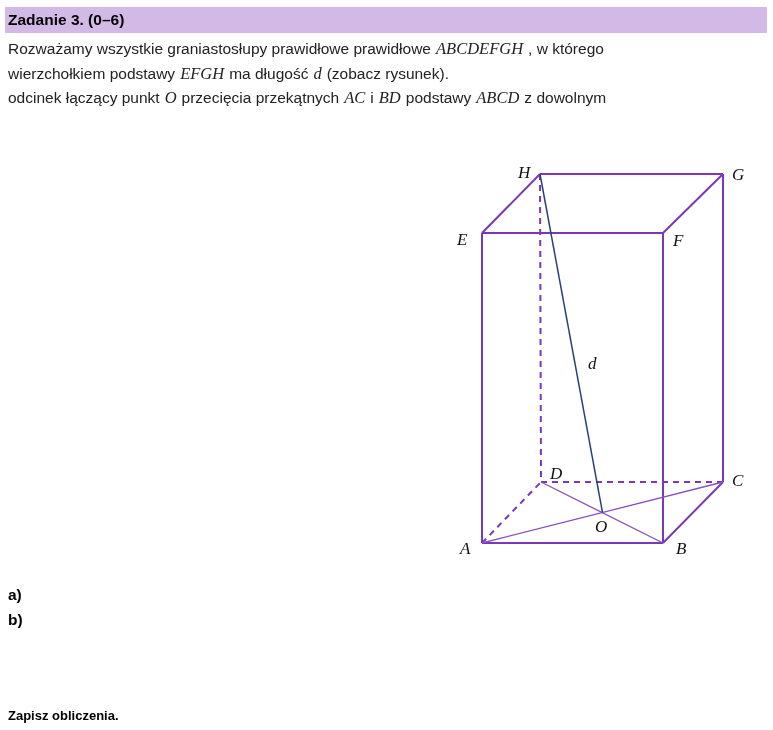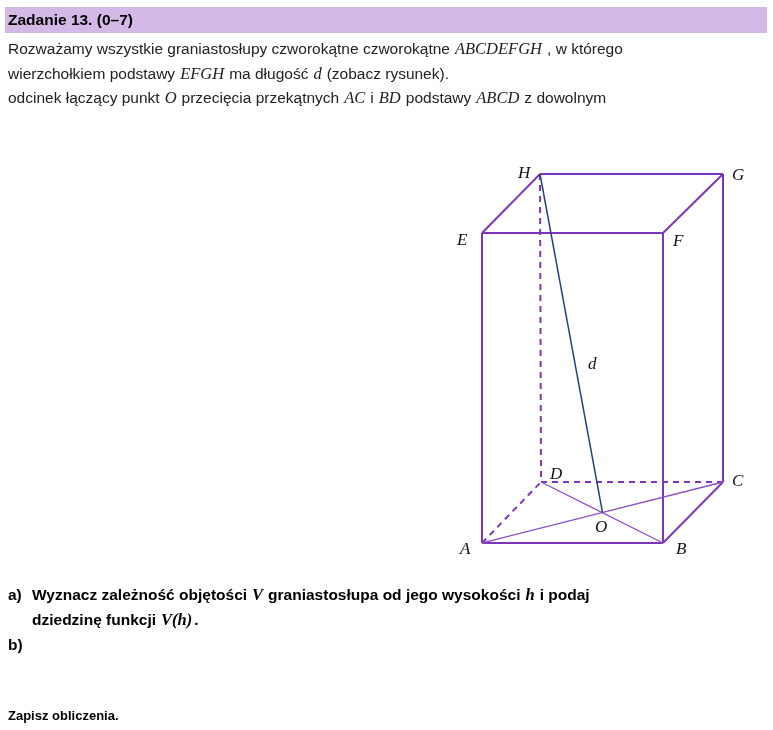--- a/index.html
+++ b/index.html
@@ -42,25 +42,25 @@
     position:absolute; left:8px; top:703px;
     font-weight:bold; font-size:13px; line-height:25px; color:#000;
   }
 </style>
 </head>
 <body>
 
 <div class="page">
 
   <div class="header-bar">
-    <span class="title">Zadanie 13. (0–7)</span>
+    <span class="title">Zadanie 3. (0–6)</span>
   </div>
 
   <div class="intro">
-    <div><span>Rozważamy wszystkie graniastosłupy czworokątne czworokątne</span><span class="math">ABCDEFGH</span><span>, w którego</span></div>
+    <div><span>Rozważamy wszystkie graniastosłupy prawidłowe prawidłowe</span><span class="math">ABCDEFGH</span><span>, w którego</span></div>
     <div><span>wierzchołkiem podstawy</span><span class="math">EFGH</span><span>ma długość</span><span class="math">d</span><span>(zobacz rysunek).</span></div>
     <div><span>odcinek łączący punkt</span><span class="math">O</span><span>przecięcia przekątnych</span><span class="math">AC</span><span>i</span><span class="math">BD</span><span>podstawy</span><span class="math">ABCD</span><span>z dowolnym</span></div>
   </div>
 
   <div class="figure">
     <svg width="333" height="435" viewBox="0 0 333 435">
 
       <g stroke="#7c36b9" stroke-width="2" fill="none">
         <line x1="42" y1="88" x2="223" y2="88"></line>
         <line x1="100" y1="29" x2="283" y2="29"></line>
@@ -95,24 +95,20 @@
       <text x="20" y="409">A</text>
       <text x="236" y="409">B</text>
       <text x="155" y="387">O</text>
       <text x="148" y="224">d</text>
     </svg>
   </div>
 
   <div class="questions">
     <div class="q-item">
       <span class="q-marker">a)</span>
-      <span class="q-body">
-        <span class="q-line"><span>Wyznacz zależność objętości</span><span class="math">V</span><span>graniastosłupa od jego wysokości</span><span class="math">h</span><span>i podaj</span></span><br>
-        <span class="q-line"><span>dziedzinę funkcji</span><span class="math fn">V(h)</span><span>.</span></span>
-      </span>
     </div>
     <div class="q-item">
       <span class="q-marker">b)</span>
     </div>
   </div>
 
   <div class="footer">Zapisz obliczenia.</div>
 
 </div>
 

